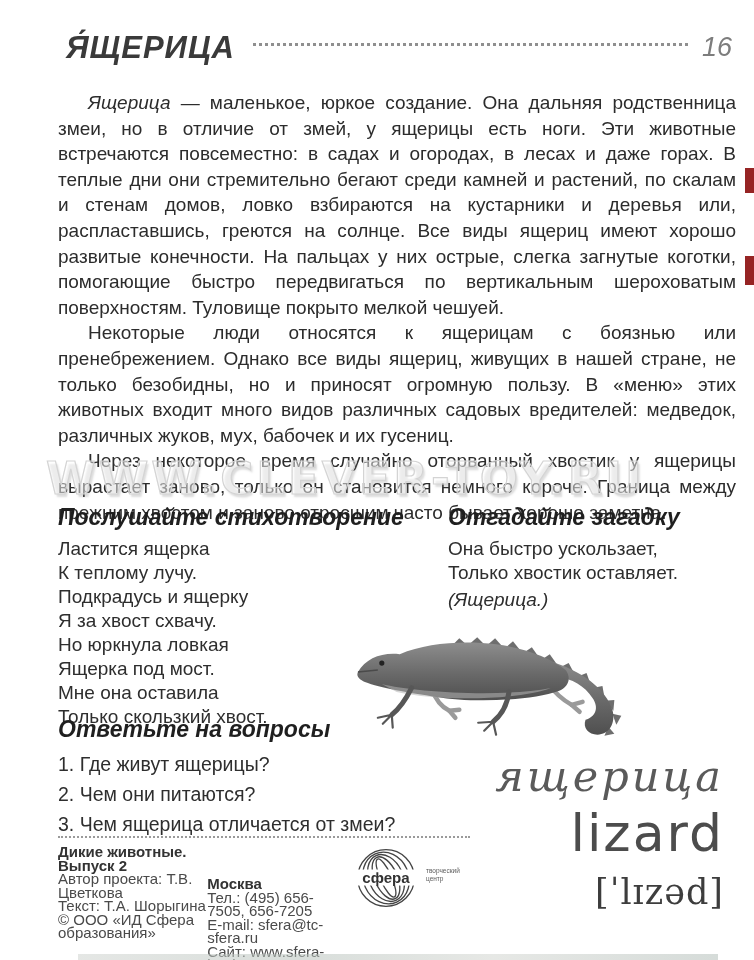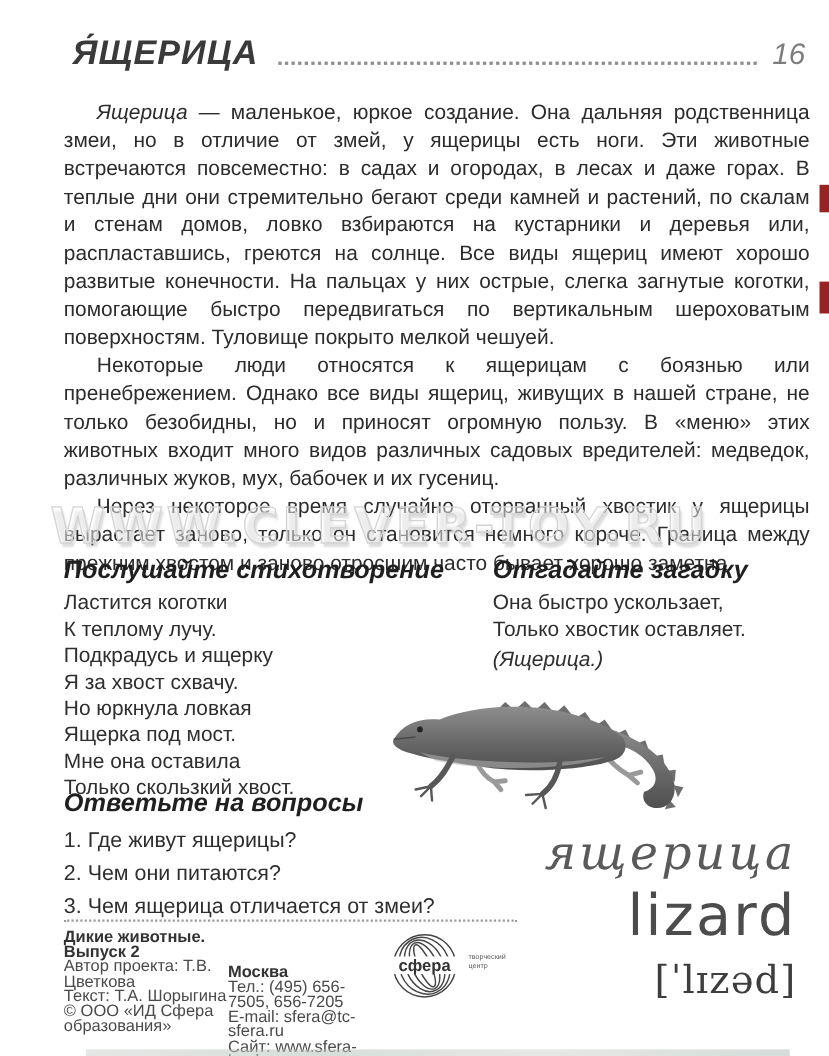--- a/index.html
+++ b/index.html
@@ -7,21 +7,21 @@
   .page {
     position:relative; width:754px; height:960px; margin:0 auto;
     background:#ffffff; overflow:hidden;
     font-family:"Liberation Sans","DejaVu Sans",sans-serif;
     color:#2e2e2e;
   }
 
   
   .header {
     position:absolute; top:30px; left:66px; right:22px;
-    display:flex; align-items:flex-end;
+    display:flex; align-items:center;
   }
   .title {
     font-size:31px; font-weight:bold; font-style:italic;
     letter-spacing:1px; color:#3a3a3a; white-space:nowrap;
   }
   .leader {
     flex:1; border-bottom:3px dotted #8f8f8f;
     margin:0 14px 7px 18px; height:1px;
   }
   .pagenum {
@@ -124,21 +124,21 @@
   <div class="article">
     <p><span class="lead">Ящерица</span><span> — маленькое, юркое создание. Она дальняя родственница змеи, но в отличие от змей, у ящерицы есть ноги. Эти животные встречаются повсеместно: в садах и огородах, в лесах и даже горах. В теплые дни они стремительно бегают среди камней и растений, по скалам и стенам домов, ловко взбираются на кустарники и деревья или, распластавшись, греются на солнце. Все виды ящериц имеют хорошо развитые конечности. На пальцах у них острые, слегка загнутые коготки, помогающие быстро передвигаться по вертикальным шероховатым поверхностям. Туловище покрыто мелкой чешуей.</span></p>
     <p>Некоторые люди относятся к ящерицам с боязнью или пренебрежением. Однако все виды ящериц, живущих в нашей стране, не только безобидны, но и приносят огромную пользу. В «меню» этих животных входит много видов различных садовых вредителей: медведок, различных жуков, мух, бабочек и их гусениц.</p>
     <p>Через некоторое время случайно оторванный хвостик у ящерицы вырастает заново, только он становится немного короче. Граница между прежним хвостом и заново отросшим часто бывает хорошо заметна.</p>
   </div>
 
   <div class="watermark">WWW.CLEVER-TOY.RU</div>
 
   <div class="poem">
     <div class="h2">Послушайте стихотворение</div>
-    <div class="line">Ластится коготки</div>
+    <div class="line">Ластится ящерка</div>
     <div class="line">К теплому лучу.</div>
     <div class="line">Подкрадусь и ящерку</div>
     <div class="line">Я за хвост схвачу.</div>
     <div class="line">Но юркнула ловкая</div>
     <div class="line">Ящерка под мост.</div>
     <div class="line">Мне она оставила</div>
     <div class="line">Только скользкий хвост.</div>
   </div>
 
   <div class="riddle">

